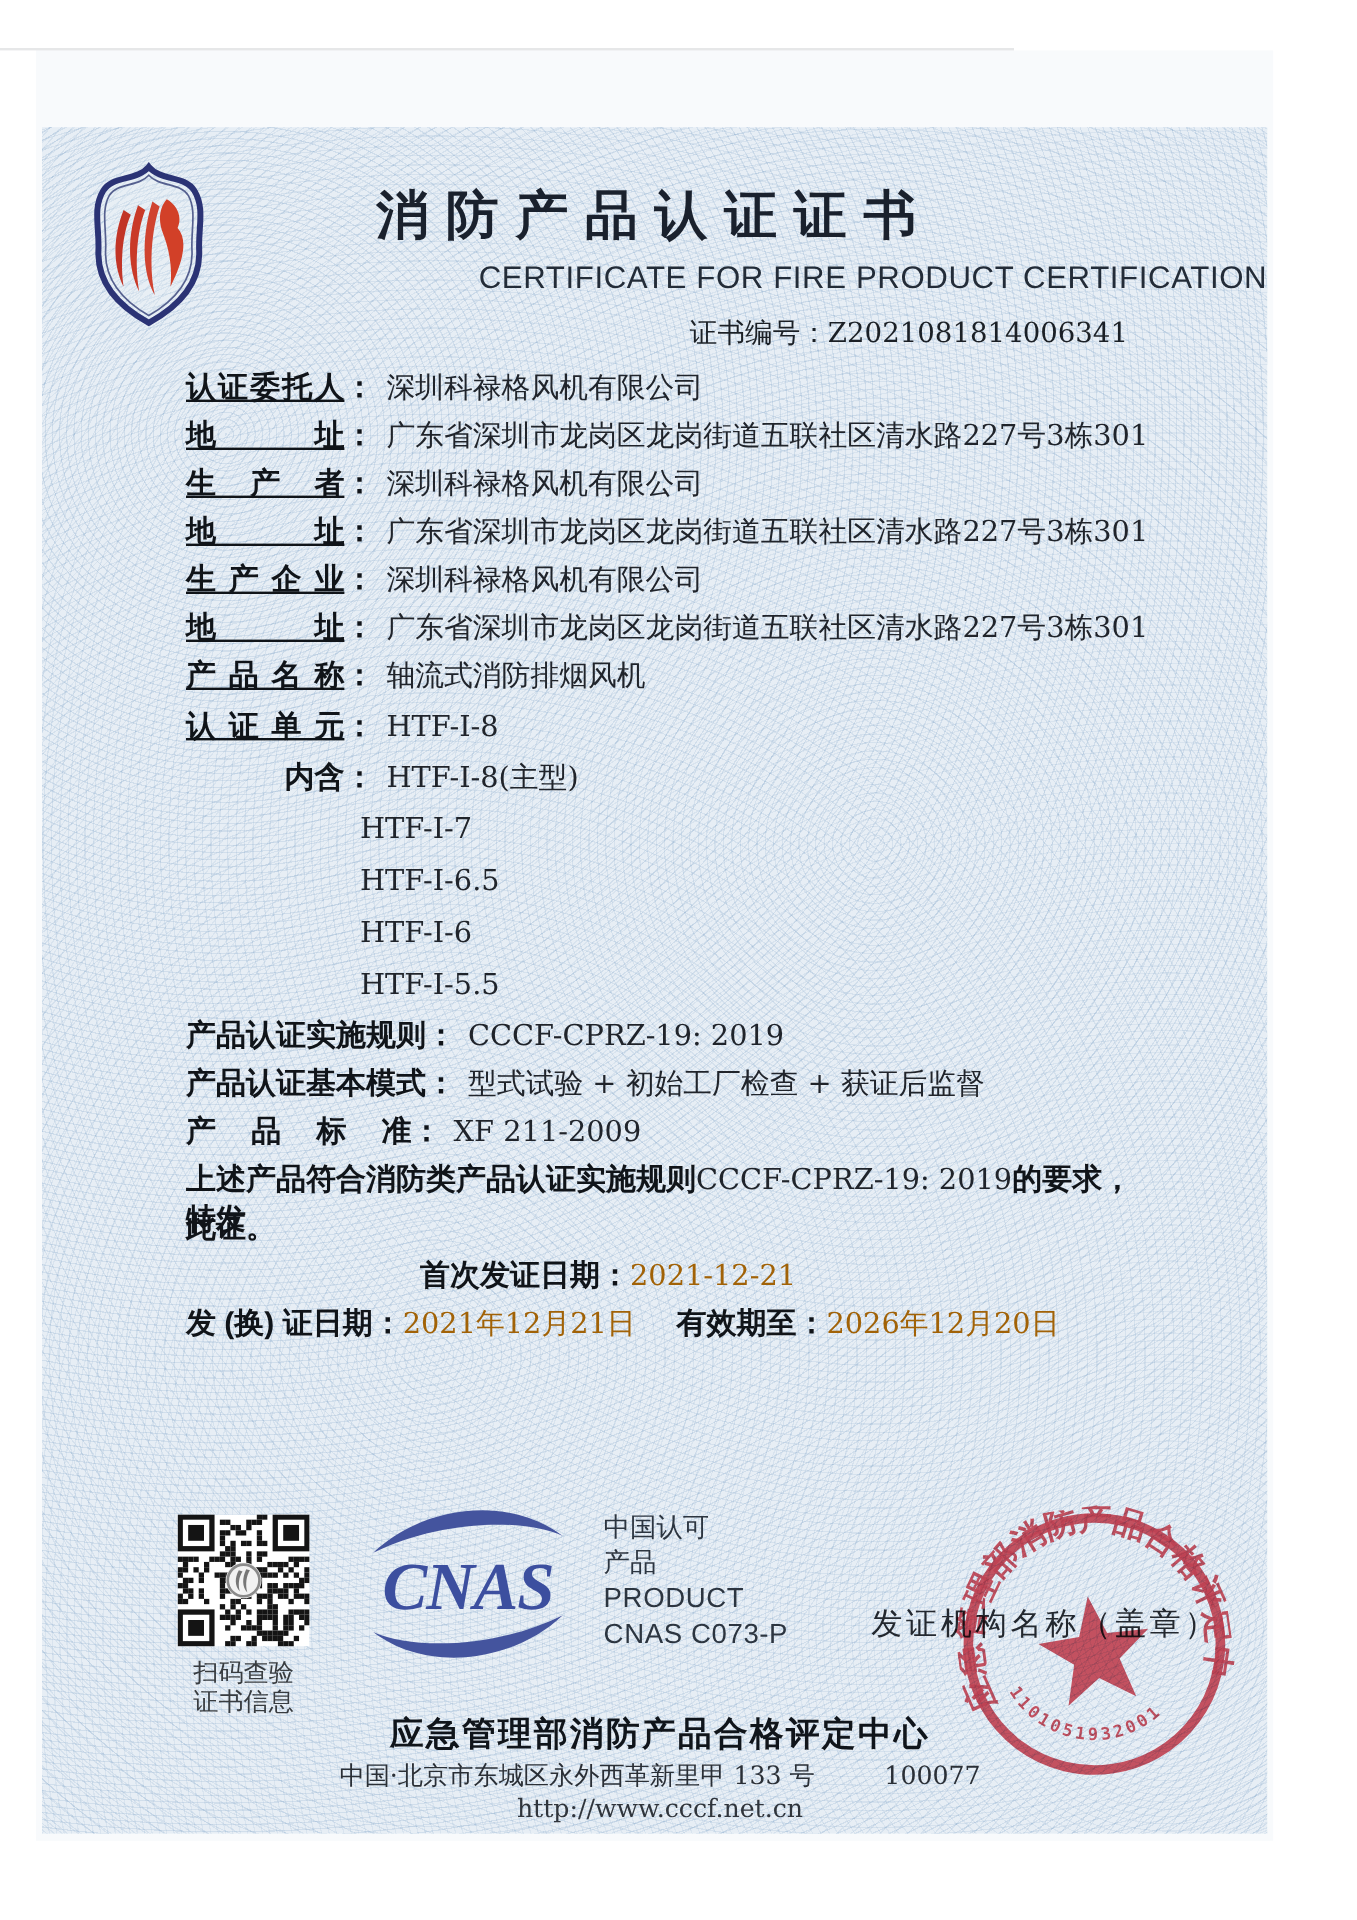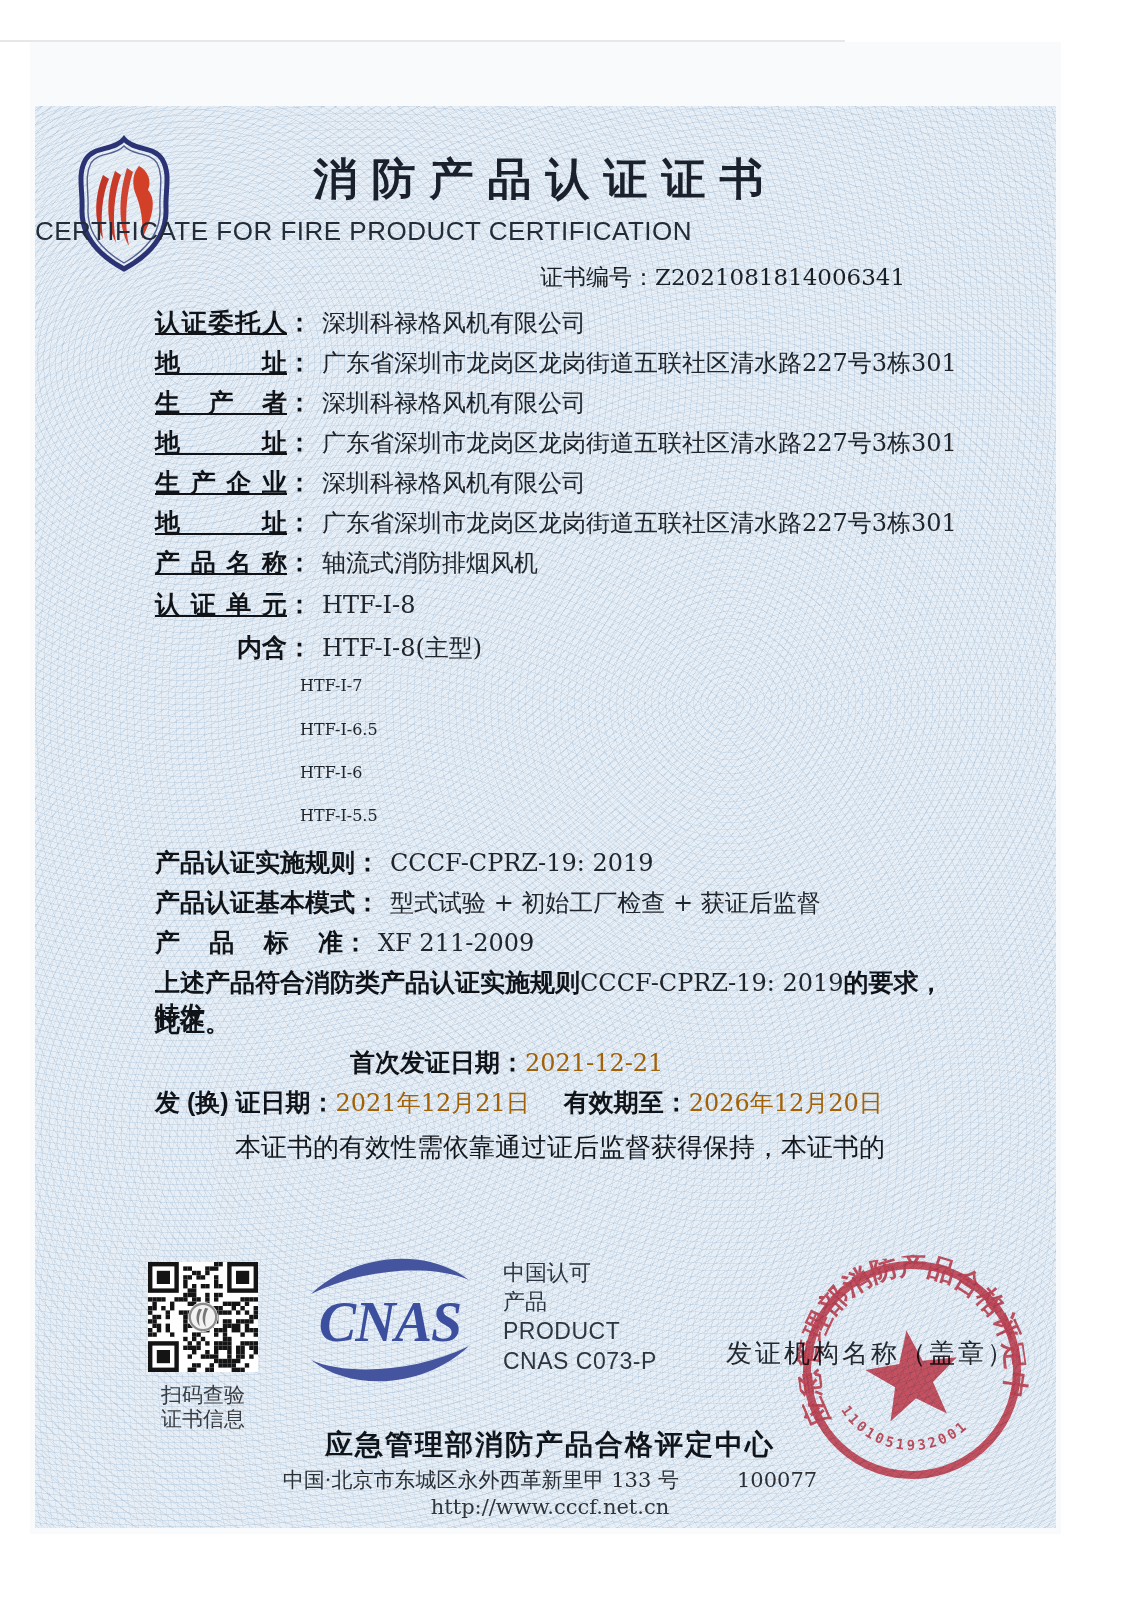--- a/index.html
+++ b/index.html
@@ -18,38 +18,38 @@
       repeating-radial-gradient(circle at 68% 42%, rgba(120,158,196,.16) 0 1px, rgba(0,0,0,0) 1px 7px),
       repeating-radial-gradient(circle at 32% 72%, rgba(120,158,196,.16) 0 1px, rgba(0,0,0,0) 1px 8px),
       repeating-radial-gradient(circle at 92% 88%, rgba(120,158,196,.13) 0 1px, rgba(0,0,0,0) 1px 6px);
   }
   .scan-edge{left:0;top:40px;width:845px;height:2px;background:rgba(140,145,150,.22);}
   .title-cn{
     left:35px;top:150px;width:1021px;text-align:center;
     font-size:44px;font-weight:700;letter-spacing:14px;color:#1a212d;
   }
   .title-en{
-    left:35px;top:216px;width:1021px;text-align:left;
+    left:35px;top:216px;width:1021px;text-align:right;
     font-size:26px;font-weight:400;letter-spacing:.5px;color:#232c38;
   }
   .cert-no{
-    left:540px;top:262px;width:400px;text-align:left;font-size:23px;color:#1b2026;
+    left:540px;top:262px;width:400px;text-align:right;font-size:23px;color:#1b2026;
   }
   .cert-no .num{font-family:"DejaVu Serif",serif;}
   .row{left:155px;white-space:nowrap;font-size:25px;}
   .row .lbl{
     display:inline-block;width:132px;font-weight:700;color:#101419;
     text-align:justify;text-align-last:justify;vertical-align:top;text-decoration:underline;
   }
   .row .lbl-right{display:inline-block;width:132px;font-weight:700;color:#101419;text-align:right;vertical-align:top;}
   .row .lbl-wide{display:inline-block;font-weight:700;color:#101419;vertical-align:top;}
   .row .lbl-spread{display:inline-block;width:188px;font-weight:700;color:#101419;text-align:justify;text-align-last:justify;vertical-align:top;}
   .row .colon{font-weight:700;color:#101419;}
   .row .val{font-family:"DejaVu Serif","Liberation Serif",serif;font-weight:400;color:#20242b;margin-left:10px;font-size:24px;text-align:right;}
-  .model{left:300px;font-family:"DejaVu Serif","Liberation Serif",serif;font-size:16px;color:#20242b;}
+  .model{left:300px;font-family:"DejaVu Serif","Liberation Serif",serif;font-size:24px;color:#20242b;}
   .statement{left:155px;width:810px;font-size:25px;font-weight:700;color:#101419;}
   .statement .code{font-family:"DejaVu Serif","Liberation Serif",serif;font-weight:400;font-size:24px;color:#20242b;}
   .date-first{left:350px;font-size:25px;white-space:nowrap;}
   .date-row{left:155px;font-size:25px;white-space:nowrap;}
   .b{font-weight:700;color:#101419;}
   .serifv{font-family:"DejaVu Serif","Liberation Serif",serif;color:#a16207;font-size:24px;}
   .notice{left:50px;top:1126px;width:1020px;text-align:center;font-size:26px;line-height:43px;color:#14181d;font-weight:500;}
   .qr-cap{left:133px;width:140px;text-align:center;font-size:21px;color:#383c40;line-height:24px;}
   .accred{left:503px;top:1258px;color:#2c3540;}
   .accred .cn{font-size:22px;line-height:29px;}
@@ -137,21 +137,20 @@
 </div>
 
 <div class="abs date-first" style="top:1046px">
   <span class="b">首次发证日期：</span><span class="serifv">2021-12-21</span>
 </div>
 <div class="abs date-row" style="top:1086px">
   <span class="b">发 (换) 证日期：</span><span class="serifv">2021年12月21日</span><span style="display:inline-block;width:34px"></span><span class="b">有效期至：</span><span class="serifv">2026年12月20日</span>
 </div>
 
 <div class="abs notice">
-  <div>本证书的有效性需依靠通过证后监督获得保持，本证书的</div>
 </div>
 
 <svg class="abs" style="left:148px;top:1262px" width="110" height="110" viewBox="0 0 25 25">
   <rect x="0" y="0" width="25" height="25" fill="#ffffff"></rect>
   <g id="qr-modules" fill="#141414">
       <rect x="0" y="0" width="7" height="7"></rect>
       <rect x="1" y="1" width="5" height="5" fill="#fff"></rect>
       <rect x="2" y="2" width="3" height="3"></rect>
       <rect x="18" y="0" width="7" height="7"></rect>
       <rect x="19" y="1" width="5" height="5" fill="#fff"></rect>

